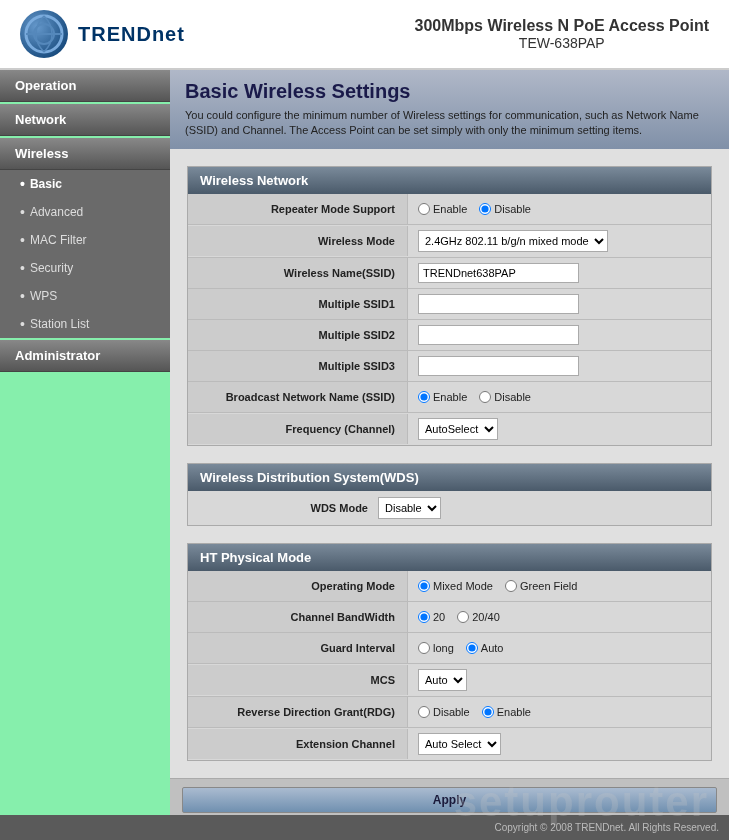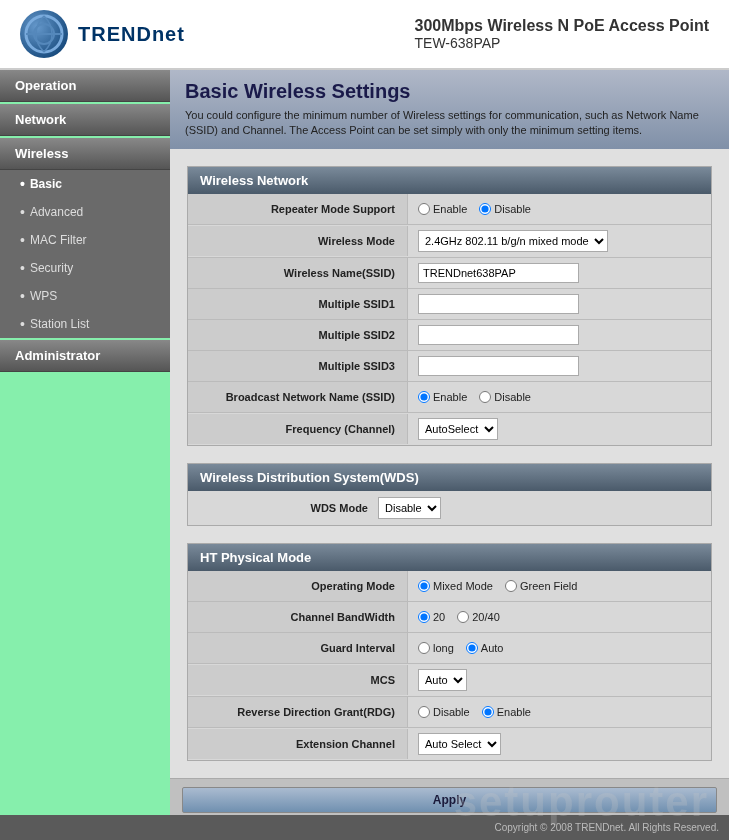--- a/index.html
+++ b/index.html
@@ -48,21 +48,21 @@
       text-align: right;
     }
     #product-title {
       font-size: 16px;
       font-weight: bold;
       color: #333;
     }
     #product-model {
       font-size: 14px;
       color: #333;
-      text-align: left;
+      text-align: center;
     }
     
     #main-layout {
       display: flex;
       height: calc(840px - 70px - 25px);
     }
     
     #sidebar {
       width: 170px;
       background: #86efac;

